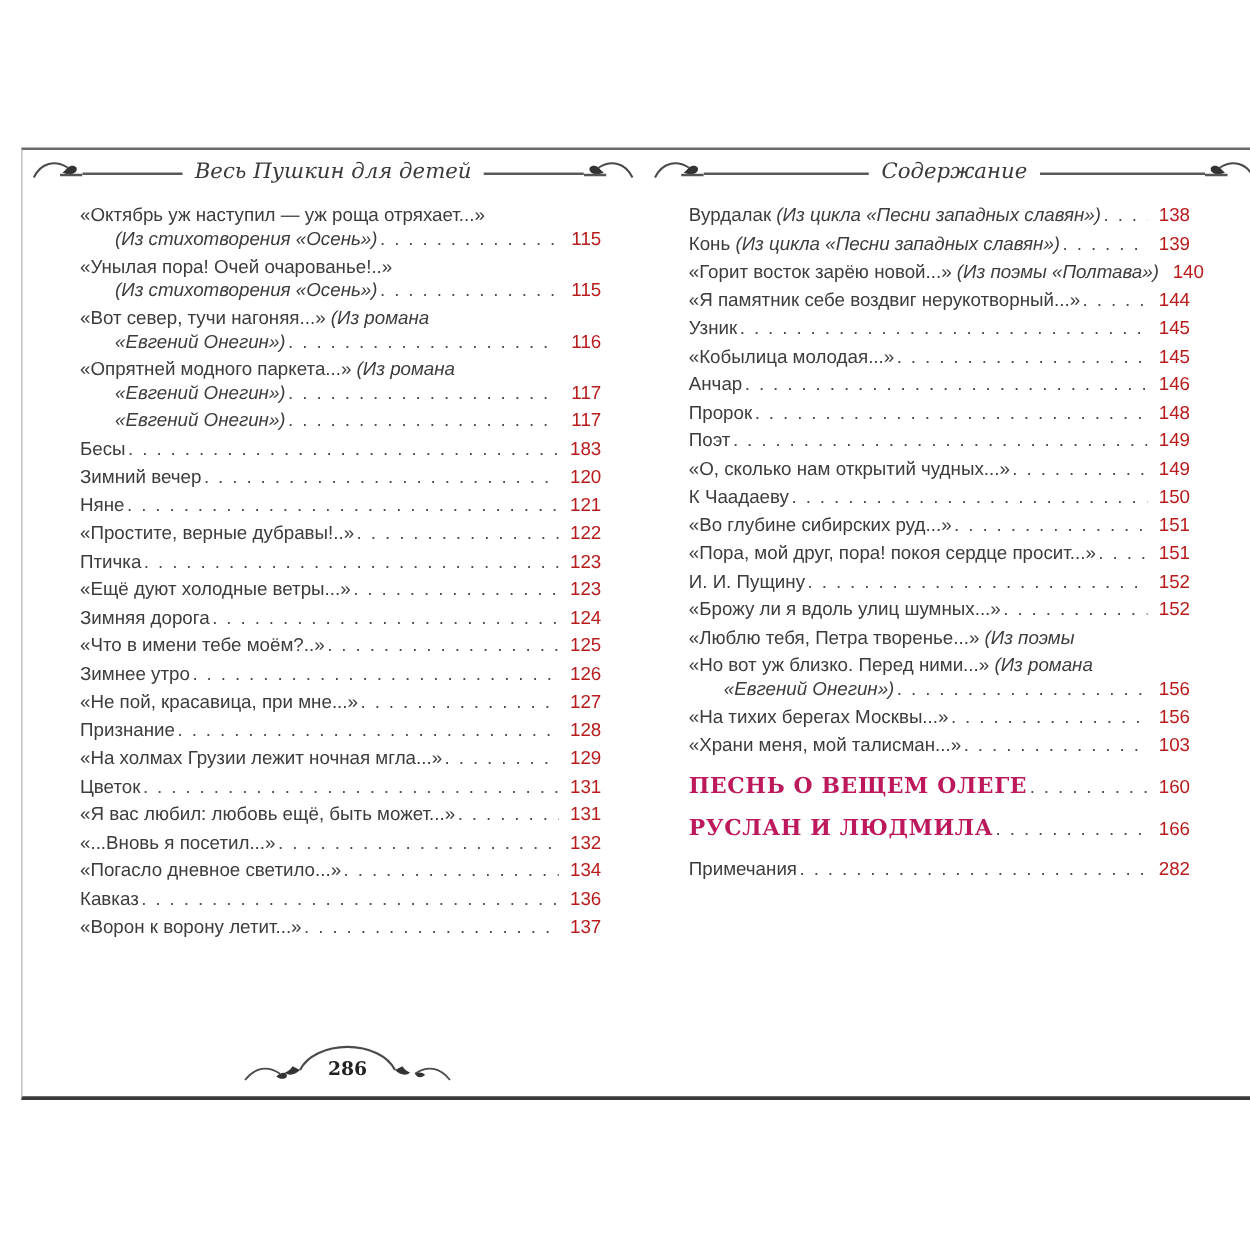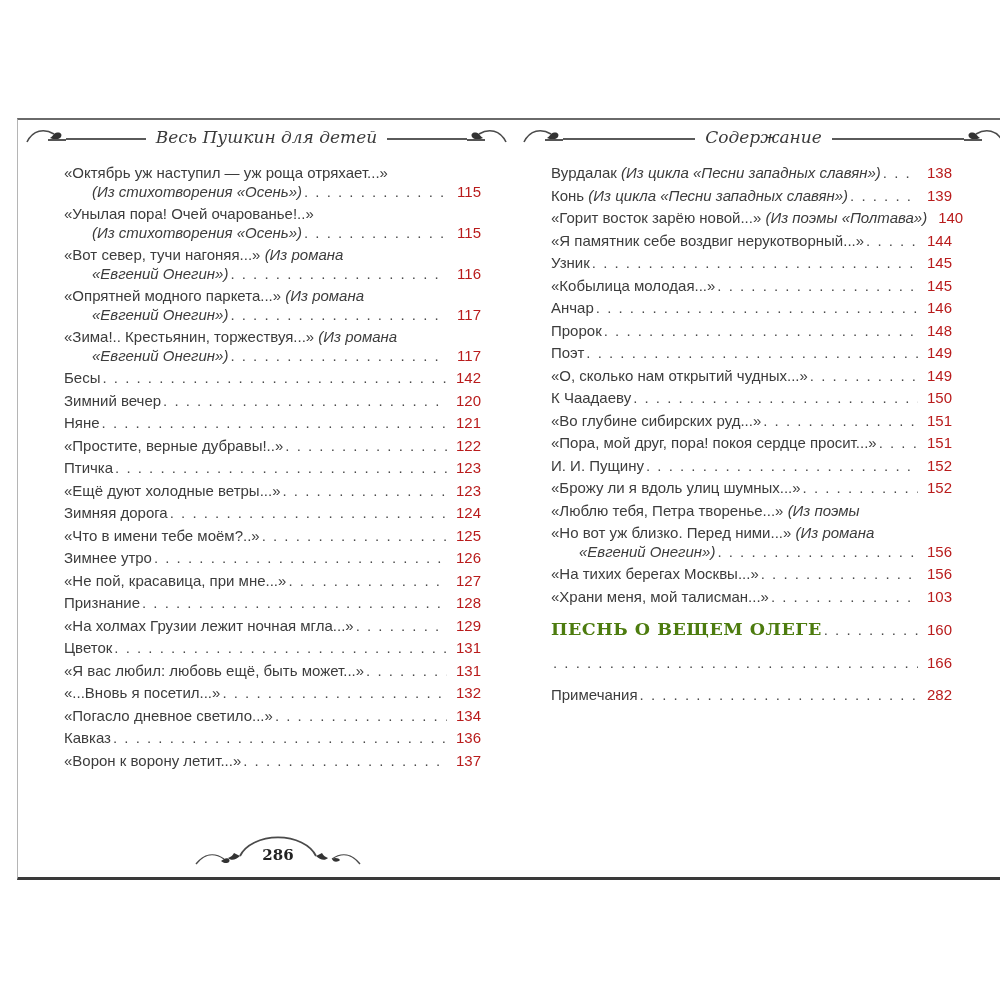--- a/index.html
+++ b/index.html
@@ -25,21 +25,21 @@
   .l1{white-space:nowrap;}
   .t{white-space:nowrap;flex:0 0 auto;}
   .it{font-style:italic;}
   .leader{flex:1 1 auto;overflow:hidden;white-space:nowrap;margin:0 4px 0 2px;
           color:#4a4a4a;}
   .leader::after{content:". . . . . . . . . . . . . . . . . . . . . . . . . . . . . . . . . . . . . . . . . . . . . . . . . . . . . . . .";
           letter-spacing:1.5px;}
   .pnum{flex:0 0 auto;min-width:30px;text-align:right;white-space:nowrap;color:#b91c1c;}
   .entry.heading{margin-top:14px;margin-bottom:14px;}
   .entry.heading .t{font-family:"DejaVu Serif",serif;font-weight:bold;
-                    font-size:17.5px;letter-spacing:0.5px;color:#4d7c0f;}
+                    font-size:17.5px;letter-spacing:0.5px;color:#be185d;}
   .entry.spaced{margin-top:12px;}
   .page-footer{position:absolute;left:160px;top:702px;width:200px;height:52px;}
 </style>
 </head>
 <body>
 
 <div class="frame">
 
   <div class="page left">
     <div class="page-header">
@@ -84,32 +84,31 @@
         </div>
         <div class="entry">
           <div class="l1"><span class="rg">«Опрятней модного паркета...» </span><span class="it">(Из романа</span></div>
           <div class="row indent">
             <span class="t"><span class="it">«Евгений Онегин»)</span></span>
             <span class="leader"></span>
             <span class="pnum">117</span>
           </div>
         </div>
         <div class="entry">
-          <div class="l1"><span class="rg">«Зима!.. Крестьянин, торжествуя...» </span><span class="it">(Из романа</span></div>
           <div class="row indent">
             <span class="t"><span class="it">«Евгений Онегин»)</span></span>
             <span class="leader"></span>
             <span class="pnum">117</span>
           </div>
         </div>
         <div class="entry">
           <div class="row">
             <span class="t"><span class="rg">Бесы</span></span>
             <span class="leader"></span>
-            <span class="pnum">142</span>
+            <span class="pnum">183</span>
           </div>
         </div>
         <div class="entry">
           <div class="row">
             <span class="t"><span class="rg">Зимний вечер</span></span>
             <span class="leader"></span>
             <span class="pnum">120</span>
           </div>
         </div>
         <div class="entry">
@@ -388,20 +387,21 @@
         </div>
         <div class="entry heading">
           <div class="row">
             <span class="t"><span class="rg">ПЕСНЬ О ВЕЩЕМ ОЛЕГЕ</span></span>
             <span class="leader"></span>
             <span class="pnum">160</span>
           </div>
         </div>
         <div class="entry heading">
           <div class="row">
+            <span class="t"><span class="rg">РУСЛАН И ЛЮДМИЛА</span></span>
             <span class="leader"></span>
             <span class="pnum">166</span>
           </div>
         </div>
         <div class="entry spaced">
           <div class="row">
             <span class="t"><span class="rg">Примечания</span></span>
             <span class="leader"></span>
             <span class="pnum">282</span>
           </div>

